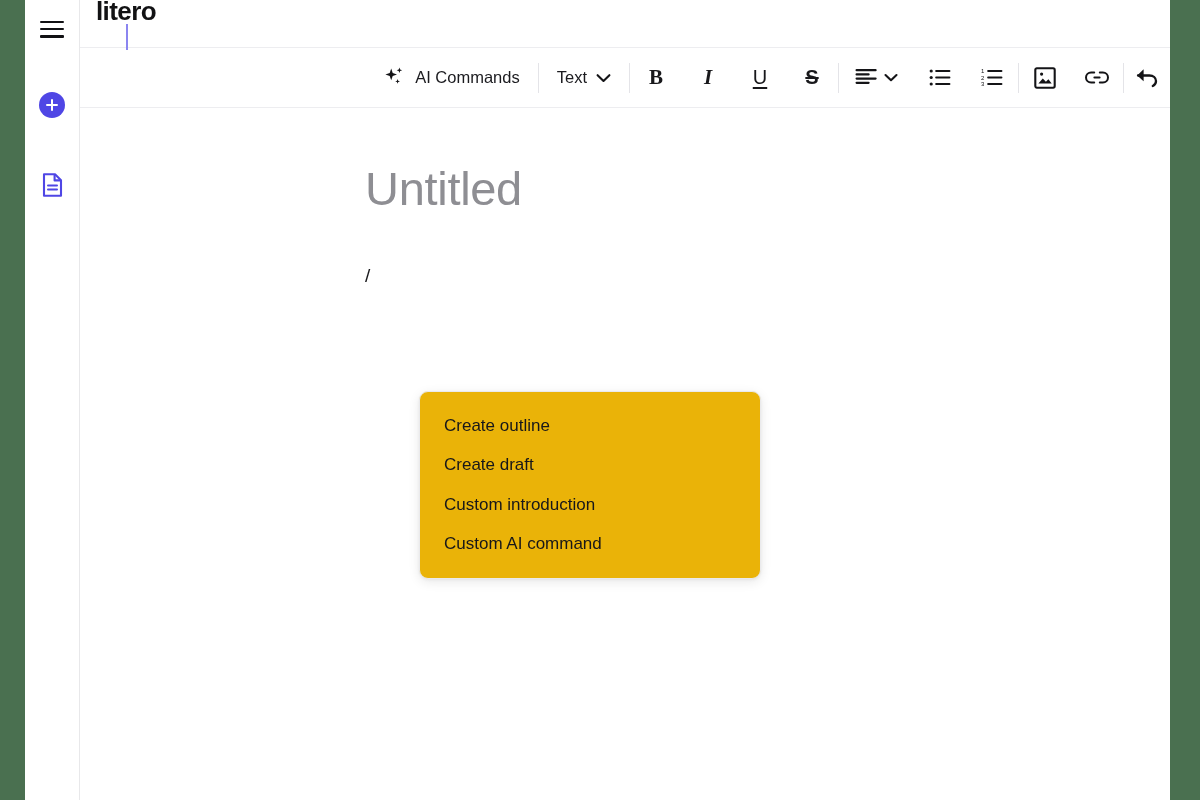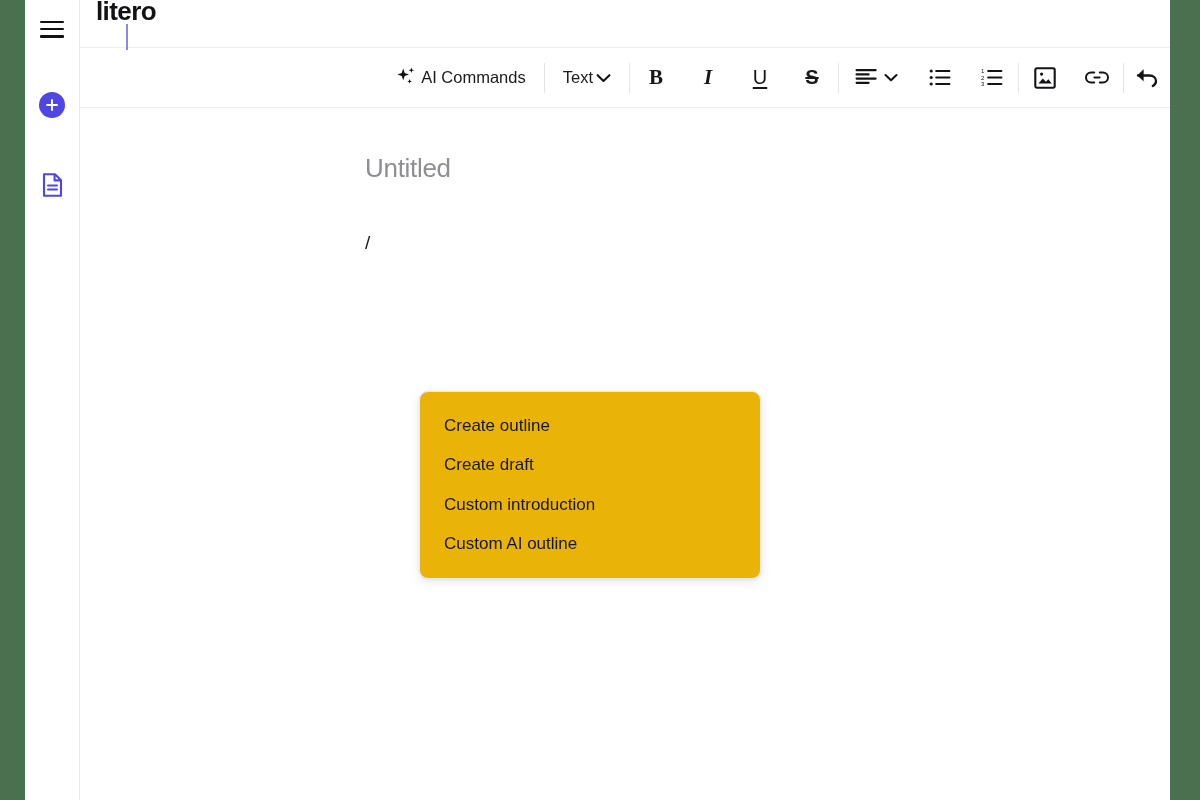--- a/index.html
+++ b/index.html
@@ -145,21 +145,21 @@
     width: 1px;
     height: 30px;
     background: #e4e4e8;
     flex: 0 0 1px;
   }
 
   .tb-item {
     display: flex;
     align-items: center;
     justify-content: center;
-    gap: 3px;
+    gap: 9px;
     height: 100%;
     padding: 0 18px;
     cursor: pointer;
     color: #18181b;
     white-space: nowrap;
   }
 
   .tb-label {
     font-size: 16.5px;
     color: #1b1b1f;
@@ -192,24 +192,25 @@
   }
 
   .doc {
     position: absolute;
     left: 285px;
     top: 45px;
     width: 560px;
   }
 
   .doc-title {
-    font-size: 26px;
+    font-size: 47px;
     color: #8e8e93;
     line-height: 1.2;
     letter-spacing: -0.3px;
+    margin-top: 8px;
   }
 
   .doc-body {
     margin-top: 46px;
     font-size: 19px;
     color: #17171a;
     line-height: 1.4;
   }
 
   
@@ -382,19 +383,19 @@
 
       <div class="doc">
         <div class="doc-title">Untitled</div>
         <div class="doc-body">/</div>
       </div>
 
       <div class="slash-menu">
         <div class="slash-item">Create outline</div>
         <div class="slash-item">Create draft</div>
         <div class="slash-item">Custom introduction</div>
-        <div class="slash-item">Custom AI outline</div>
+        <div class="slash-item">Custom AI command</div>
       </div>
 
     </div>
 
   </div>
 </div>
 
 </body></html>

